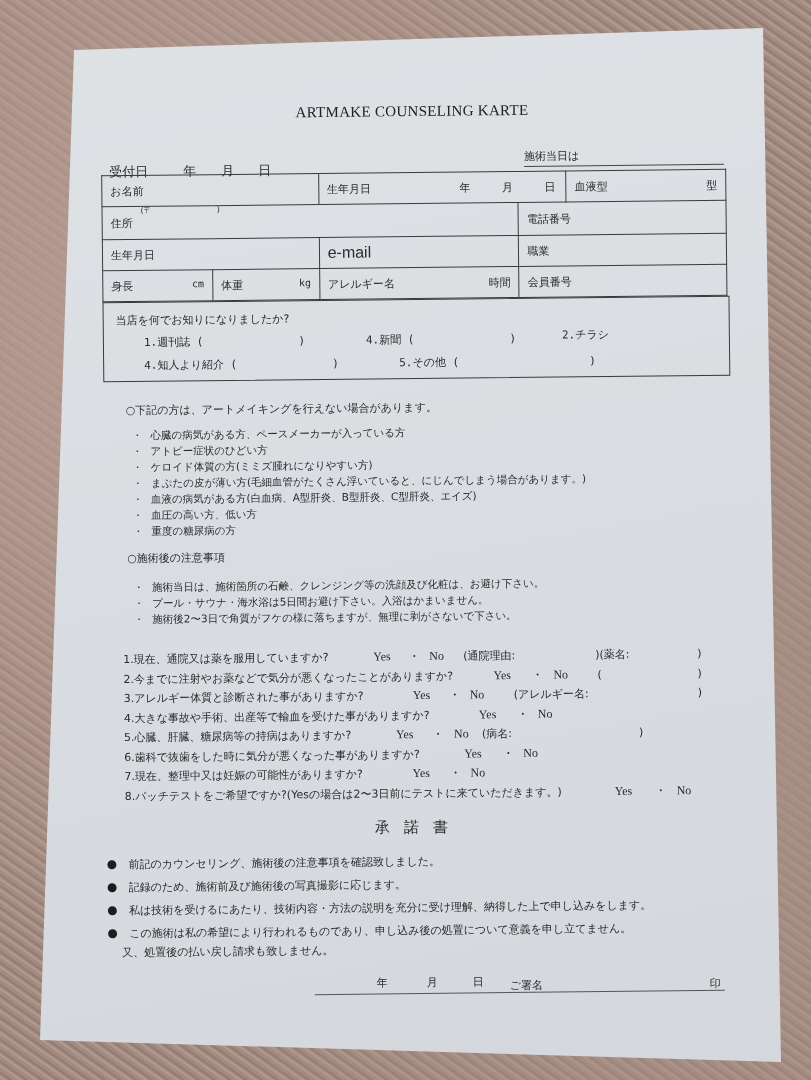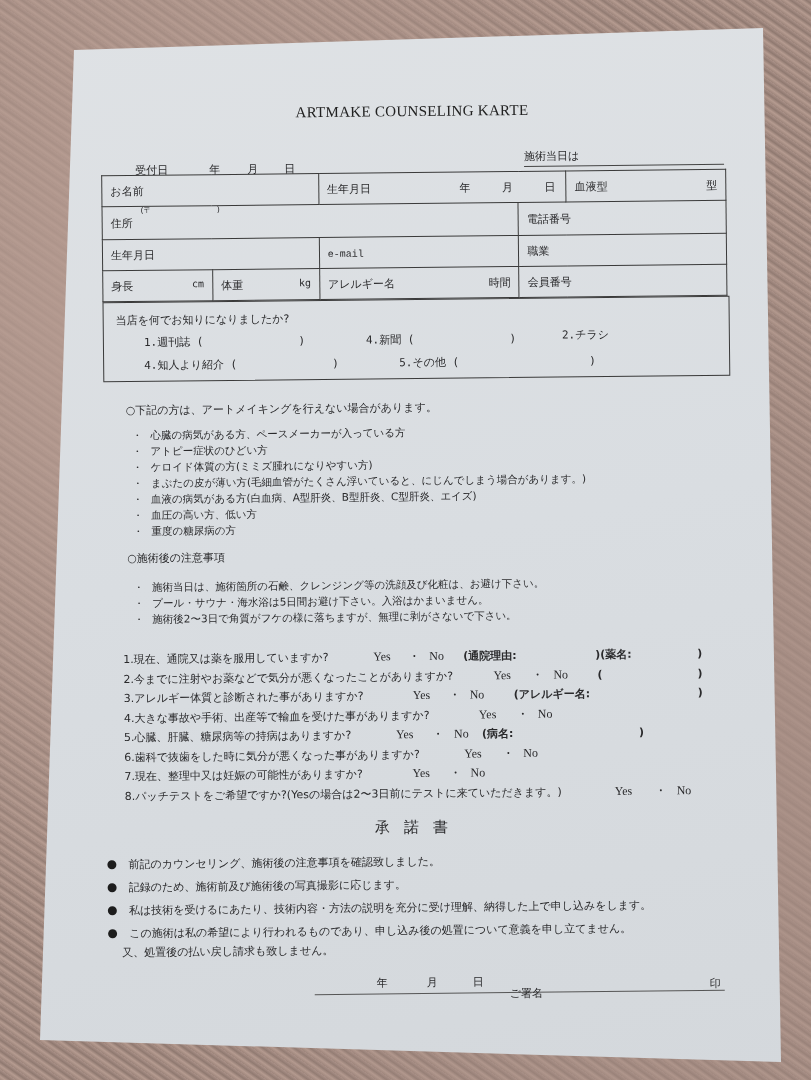--- a/index.html
+++ b/index.html
@@ -18,21 +18,21 @@
     clip-path: polygon(74px 50px, 763px 28px, 781px 1062px, 40px 1040px);
   }
   .content {
     position:absolute; left:0; top:0; width:811px; height:1080px;
     transform: rotate(-0.6deg); transform-origin: 420px 540px;
   }
   .title {
     position:absolute; left:300px; top:103px;
     font-family:"Liberation Serif", serif; font-size:15px; letter-spacing:0.3px; color:#222;
   }
-  .abs { position:absolute; white-space:nowrap; font-size:11px;margin-left:26px; }
+  .abs { position:absolute; white-space:nowrap; font-size:13px; }
   .member {
     position:absolute; left:528px; top:150px; width:200px; font-size:11px;
     border-bottom:1px solid #444; padding-bottom:2px;
   }
   table.grid {
     position:absolute; left:105px; top:172px; width:625px;
     border-collapse:collapse; font-size:11px;
   }
   table.grid td { border:1px solid #3a3a3a; height:30px; padding:0 8px; vertical-align:middle; }
   table.grid .row-addr td { height:32px; }
@@ -41,21 +41,21 @@
   .r { float:right; }
   .src-box { border:1px solid #3a3a3a; position:absolute; left:105px; top:299px; width:625px; height:78px; font-size:11px; }
   .src-box .q { position:absolute; left:12px; top:10px; }
   .src-box .o { position:absolute; white-space:nowrap; font-family:"DejaVu Sans Mono", monospace; font-size:11px; }
   .sec-h { position:absolute; left:127px; font-size:11px; }
   .bl { position:absolute; left:133px; font-size:10.5px; white-space:nowrap; line-height:16px; }
   .bl div::before { content:"・"; margin-right:8px; }
   .qs { position:absolute; left:122px; top:647px; font-size:11px; line-height:19.5px; width:600px; }
   .qs div { position:relative; white-space:nowrap; }
   .qs .yn { position:absolute; font-family:"Liberation Serif", serif; font-size:12px; }
-  .qs .ex { position:absolute;font-weight:bold; }
+  .qs .ex { position:absolute; }
   .pledge-h { position:absolute; left:372px; top:818px; font-size:15px; letter-spacing:14px; font-family:"DejaVu Serif", serif; }
   .pledge { position:absolute; left:104px; top:850px; font-size:11px; line-height:23px; }
   .pledge div { white-space:nowrap; }
   .pledge .dot { display:inline-block; width:9px; height:9px; border-radius:50%; background:#1d1d1d; margin-right:12px; vertical-align:-1px; }
   .pledge .indent { padding-left:14px; margin-top:-4px; }
   .sig { position:absolute; left:310px; top:975px; width:410px; height:18px; border-bottom:1px solid #555; font-size:11px; }
 </style>
 </head>
 <body>
 
@@ -93,21 +93,21 @@
     </tr>
     <tr class="row-addr">
       <td colspan="3">
         <div class="postal"><span style="margin-left:0">(〒</span><span>)</span></div>
         <div style="margin-top:-10px">住所</div>
       </td>
       <td colspan="2"><span>電話番号</span></td>
     </tr>
     <tr>
       <td colspan="2"><span>生年月日</span></td>
-      <td><span style="font-family:Liberation Mono, monospace;font-size:10px">e-mail</span></td>
+      <td><span style="font-family:Liberation Sans, sans-serif;font-size:16px">e-mail</span></td>
       <td colspan="2"><span>職業</span></td>
     </tr>
     <tr>
       <td><span>身長</span><span class="r" style="font-family:'DejaVu Sans Mono',monospace;font-size:10px">cm</span></td>
       <td><span>体重</span><span class="r" style="font-family:'DejaVu Sans Mono',monospace;font-size:10px">kg</span></td>
       <td><span>アレルギー名</span><span class="r">時間</span></td>
       <td colspan="2"><span>会員番号</span></td>
     </tr>
   </tbody>
     </table>
@@ -205,17 +205,17 @@
     <div><span class="dot"></span><span>記録のため、施術前及び施術後の写真撮影に応じます。</span></div>
     <div><span class="dot"></span><span>私は技術を受けるにあたり、技術内容・方法の説明を充分に受け理解、納得した上で申し込みをします。</span></div>
     <div><span class="dot"></span><span>この施術は私の希望により行われるものであり、申し込み後の処置について意義を申し立てません。</span></div>
     <div class="indent">又、処置後の払い戻し請求も致しません。</div>
   </div>
 
   <div class="sig">
     <span style="position:absolute;left:62px;top:0">年</span>
     <span style="position:absolute;left:112px;top:0">月</span>
     <span style="position:absolute;left:158px;top:0">日</span>
-    <span style="position:absolute;left:195px;top:12px">ご署名</span>
+    <span style="position:absolute;left:195px;top:4px">ご署名</span>
     <span style="position:absolute;right:4px;top:4px">印</span>
   </div>
 
 </div>
 
 </body></html>

